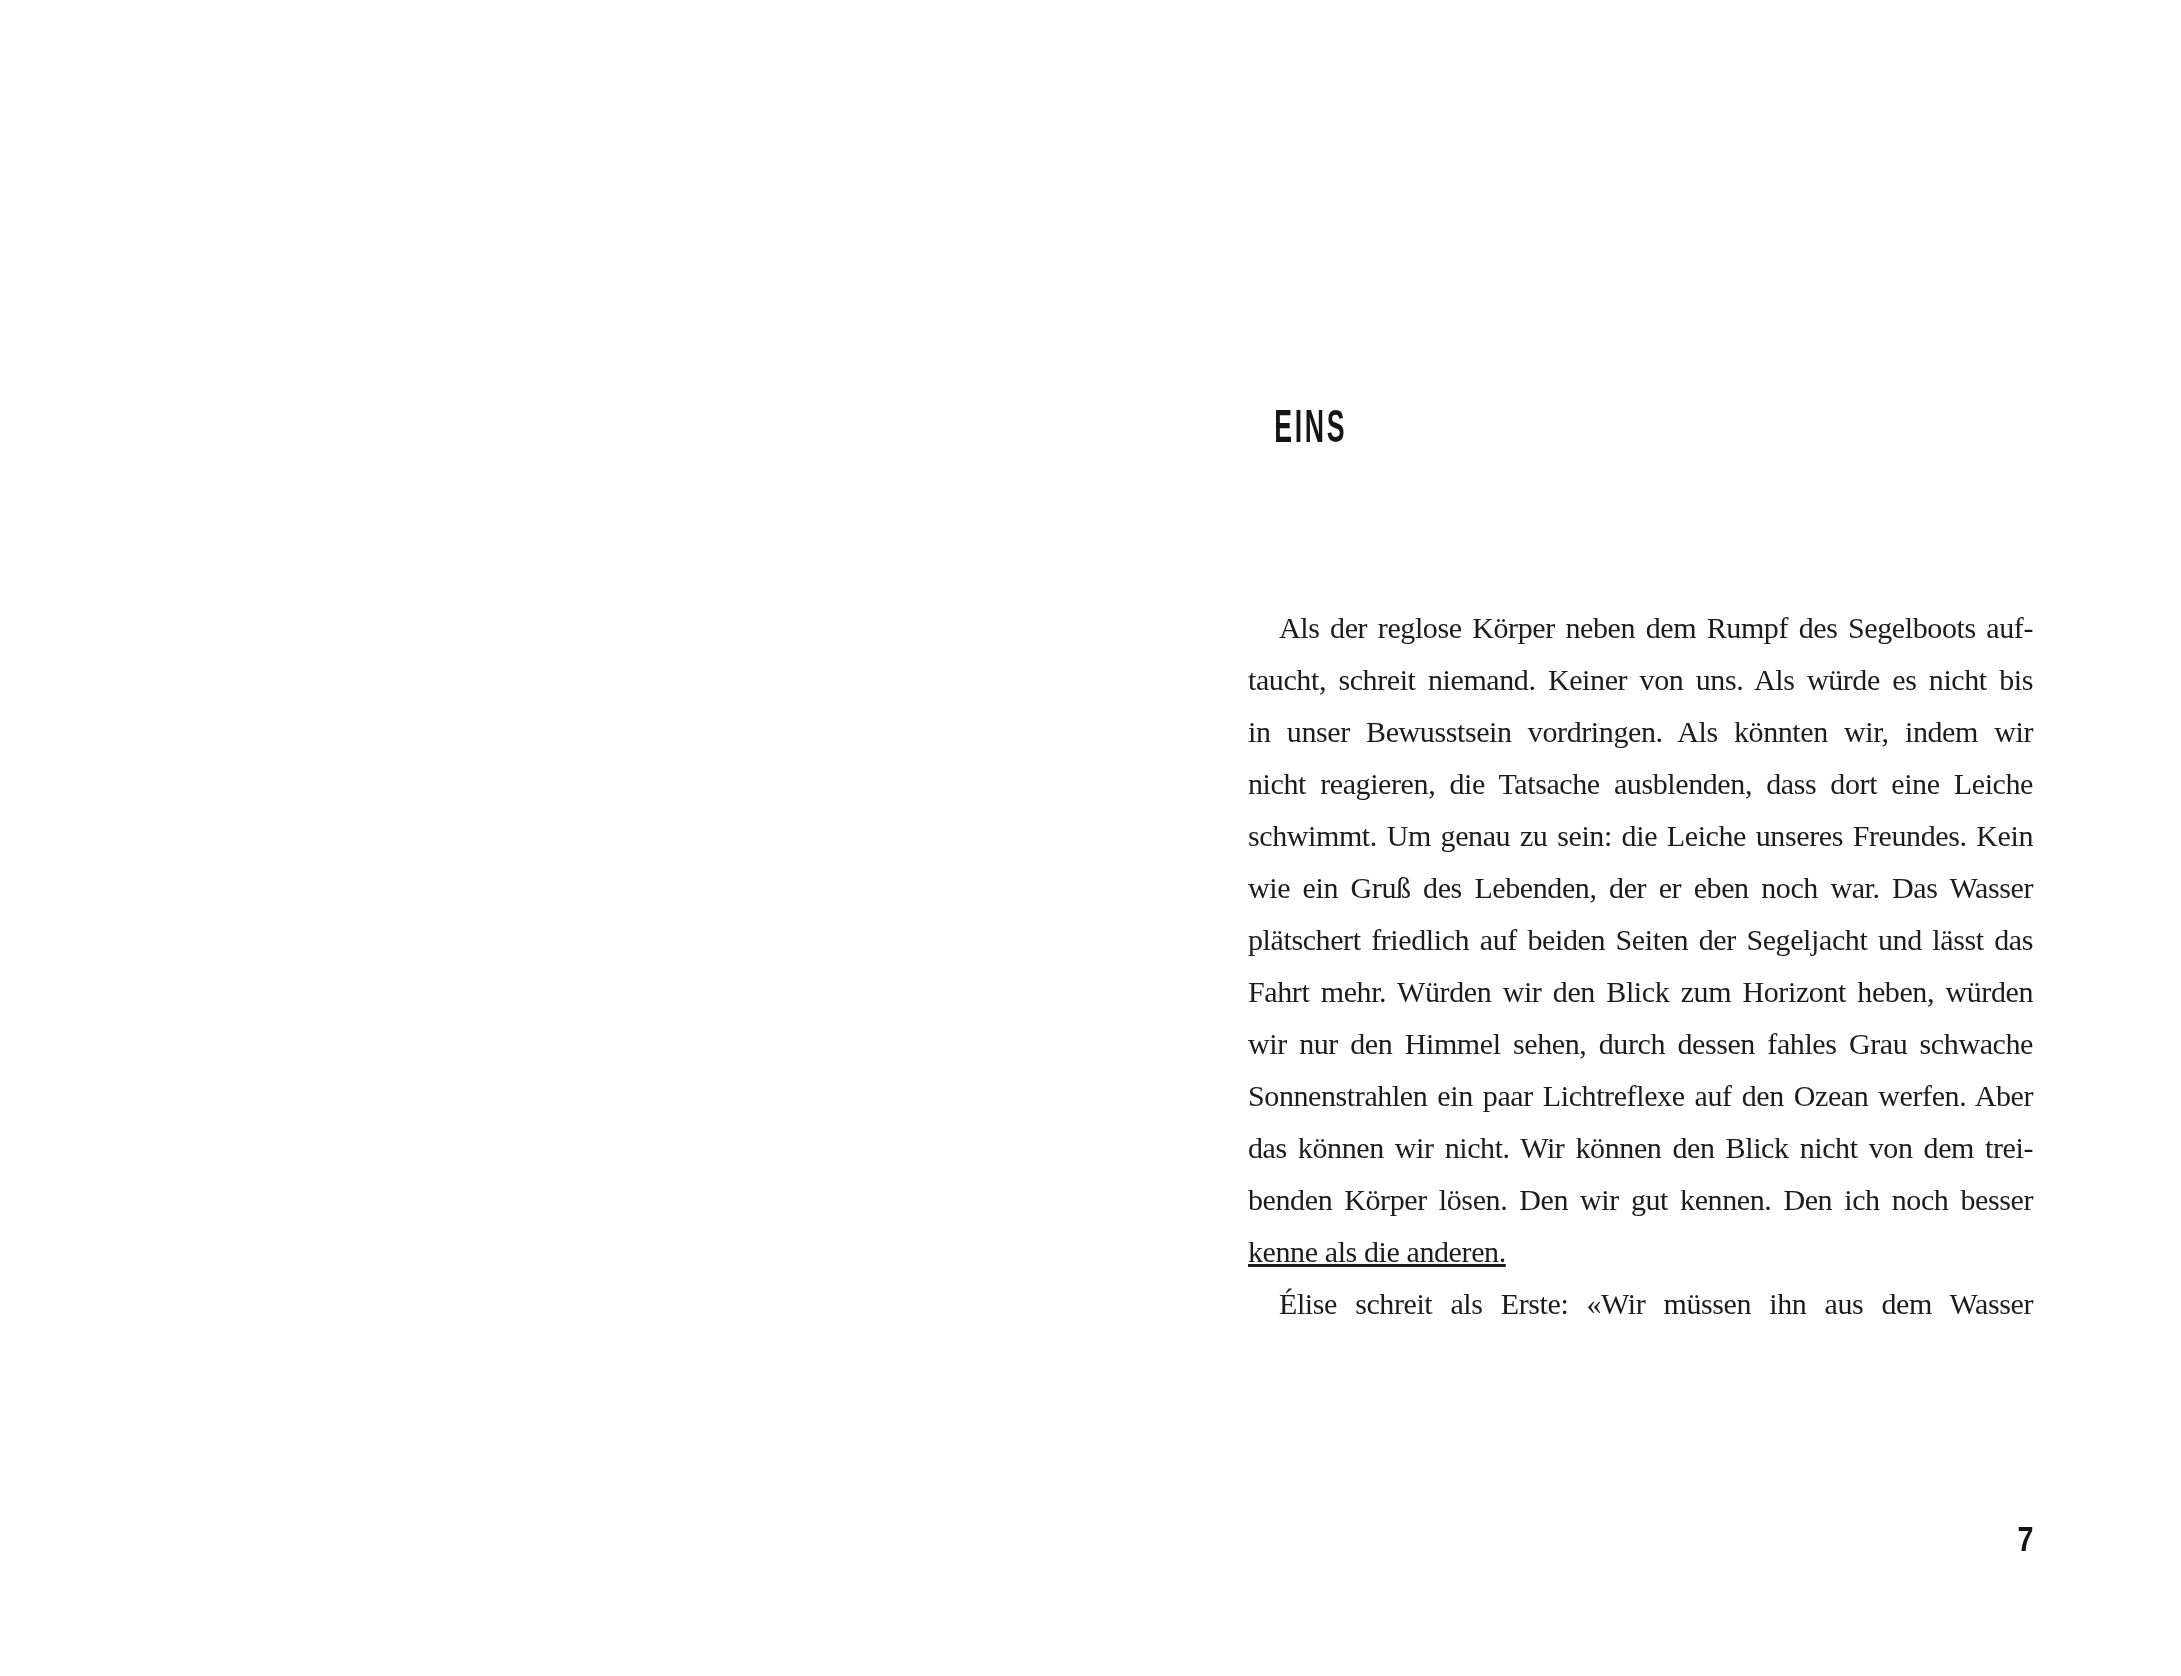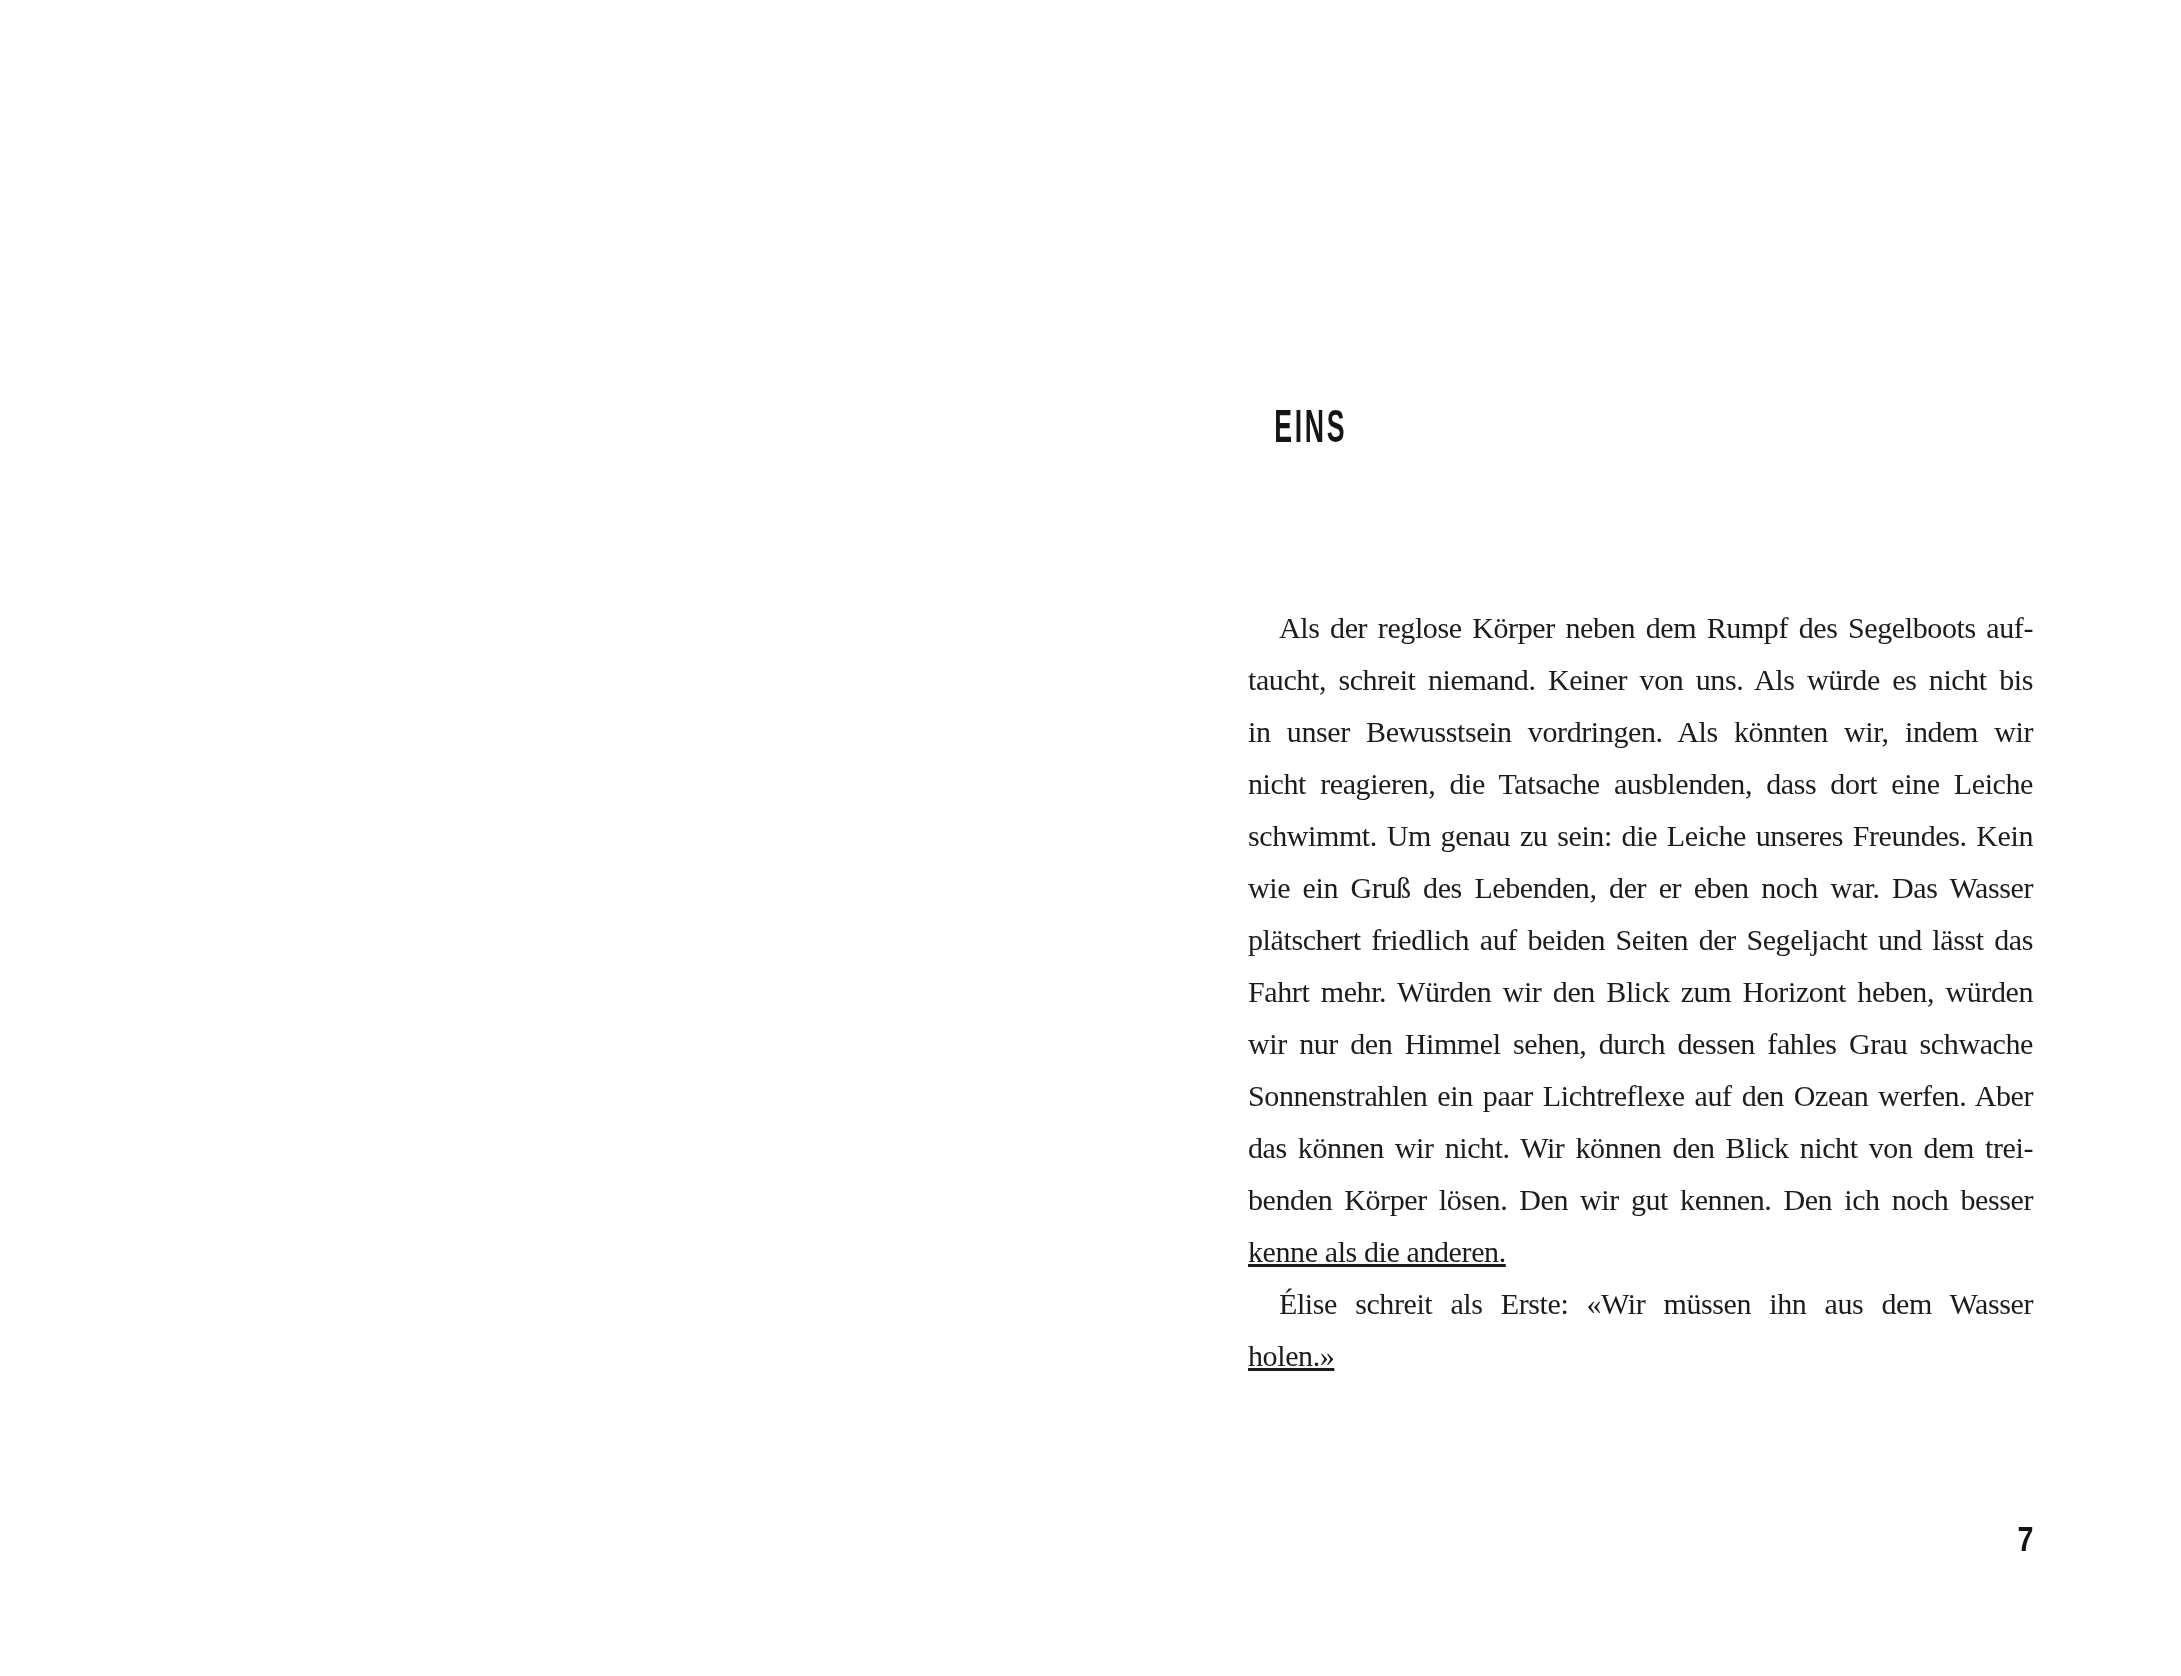--- a/index.html
+++ b/index.html
@@ -101,21 +101,20 @@
         <div class="line">plätschert friedlich auf beiden Seiten der Segeljacht und lässt das</div>
         <div class="line">Fahrt mehr. Würden wir den Blick zum Horizont heben, würden</div>
         <div class="line">wir nur den Himmel sehen, durch dessen fahles Grau schwache</div>
         <div class="line">Sonnenstrahlen ein paar Lichtreflexe auf den Ozean werfen. Aber</div>
         <div class="line">das können wir nicht. Wir können den Blick nicht von dem trei-</div>
         <div class="line">benden Körper lösen. Den wir gut kennen. Den ich noch besser</div>
         <div class="line last">kenne als die anderen.</div>
       </div>
       <div class="paragraph">
         <div class="line indent">Élise schreit als Erste: «Wir müssen ihn aus dem Wasser</div>
-        <div class="line last">holen.»</div>
       </div>
     </div>
 
   <div class="page-number">
     <span class="condense">7</span>
   </div>
 </div>
 
 
 </body></html>

